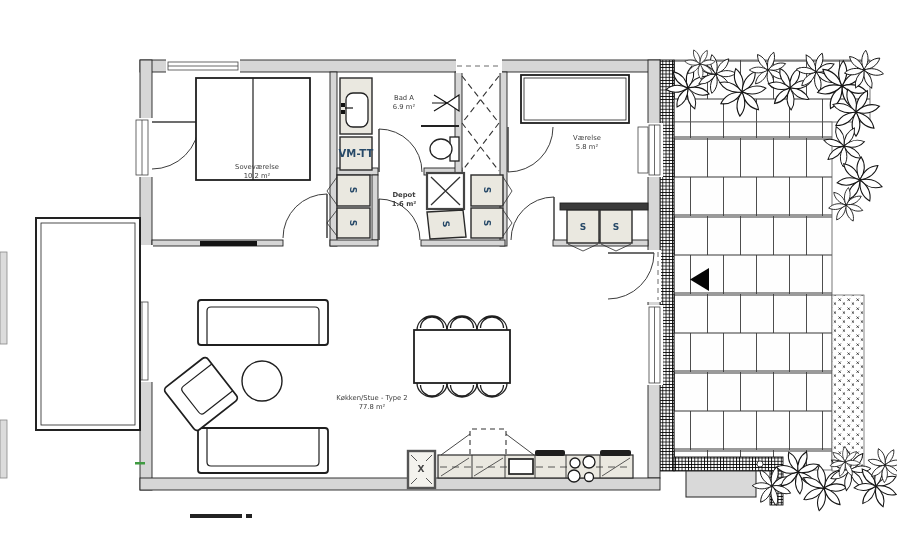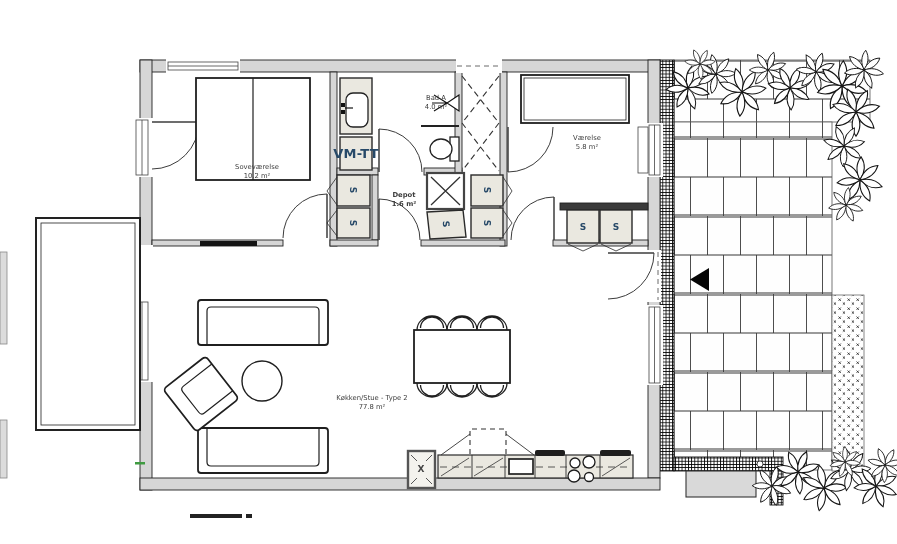--- a/index.html
+++ b/index.html
@@ -3,30 +3,30 @@
 <meta charset="utf-8">
 <style>
   html,body{margin:0;padding:0;background:#fff;}
   #plan{position:relative;width:897px;height:544px;background:#fff;overflow:hidden;
         font-family:"DejaVu Sans",sans-serif;}
   #plan svg{position:absolute;left:0;top:0;}
   .lbl{position:absolute;transform:translate(-50%,-50%);text-align:center;white-space:nowrap;pointer-events:none;}
   .room-lbl{font-size:6.8px;color:#3d3d3d;line-height:1.35;}
   .room-lbl span{display:block;}
   .fx-lbl{color:#274968;font-weight:600;}
-  #lbl-vmtt{left:356px;top:153px;font-size:13px;letter-spacing:.2px;}
+  #lbl-vmtt{left:356px;top:153px;font-size:10px;letter-spacing:.2px;}
   .s-lbl{font-size:9px;}
   .rot{transform:translate(-50%,-50%) rotate(90deg);}
   #s1{left:353px;top:190px;} #s2{left:353px;top:223px;}
   #s3{left:487px;top:190px;} #s4{left:487px;top:223px;}
   #s5{left:446px;top:224px;transform:translate(-50%,-50%) rotate(86deg);}
   #s6{left:583px;top:227px;} #s7{left:616px;top:227px;}
   #lbl-x{left:421px;top:469px;font-size:9px;color:#444;font-weight:600;}
   #lbl-bedroom{left:257px;top:172px;}
-  #lbl-bath{left:404px;top:103px;margin-left:32px;}
+  #lbl-bath{left:404px;top:103px;}
   #lbl-depot{left:404px;top:200px;font-weight:bold;}
   #lbl-room{left:587px;top:143px;}
   #lbl-living{left:372px;top:359px;margin-top:44px;}
 </style>
 </head>
 <body>
 
 <div id="plan">
 
 <svg width="897" height="544" viewBox="0 0 897 544">
@@ -262,21 +262,21 @@
   <rect x="246" y="514" width="6" height="4" fill="#222"></rect>
   <rect x="135" y="462" width="10" height="2.5" fill="#3f9b41"></rect>
 </svg>
 
   <div class="lbl room-lbl" id="lbl-bedroom">
     <span>Soveværelse</span>
     <span>10.2 m²</span>
   </div>
   <div class="lbl room-lbl" id="lbl-bath">
     <span>Bad A</span>
-    <span>4.0 m²</span>
+    <span>6.9 m²</span>
   </div>
   <div class="lbl room-lbl" id="lbl-depot">
     <span>Depot</span>
     <span>1.6 m²</span>
   </div>
   <div class="lbl room-lbl" id="lbl-room">
     <span>Værelse</span>
     <span>5.8 m²</span>
   </div>
   <div class="lbl room-lbl" id="lbl-living">

